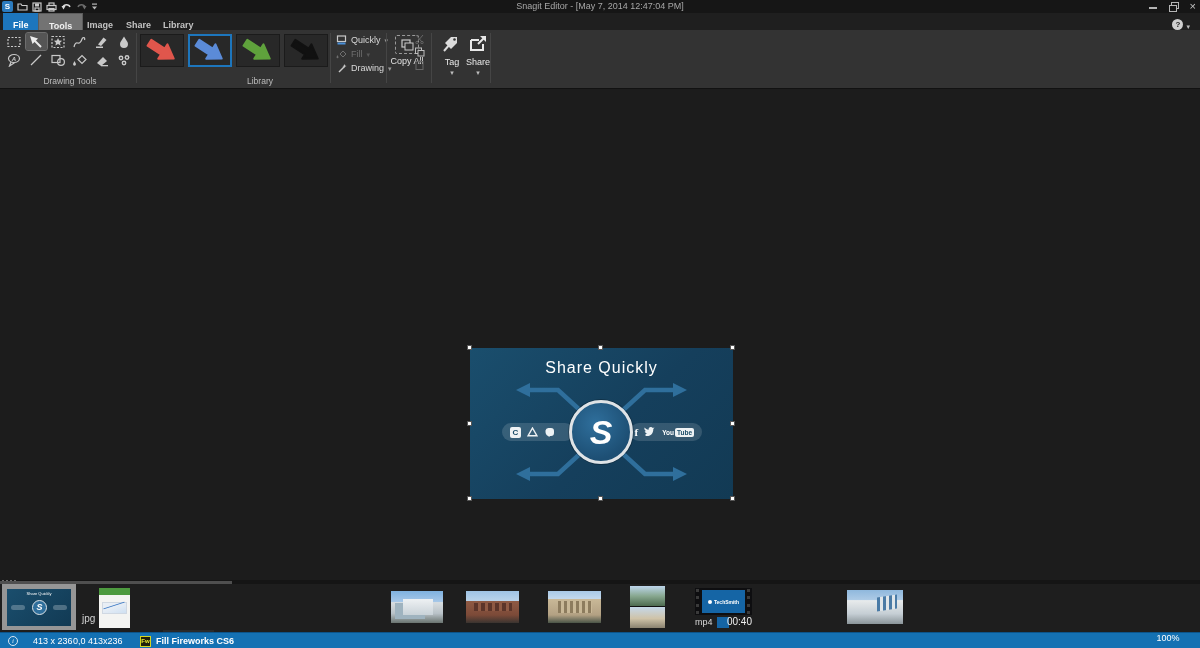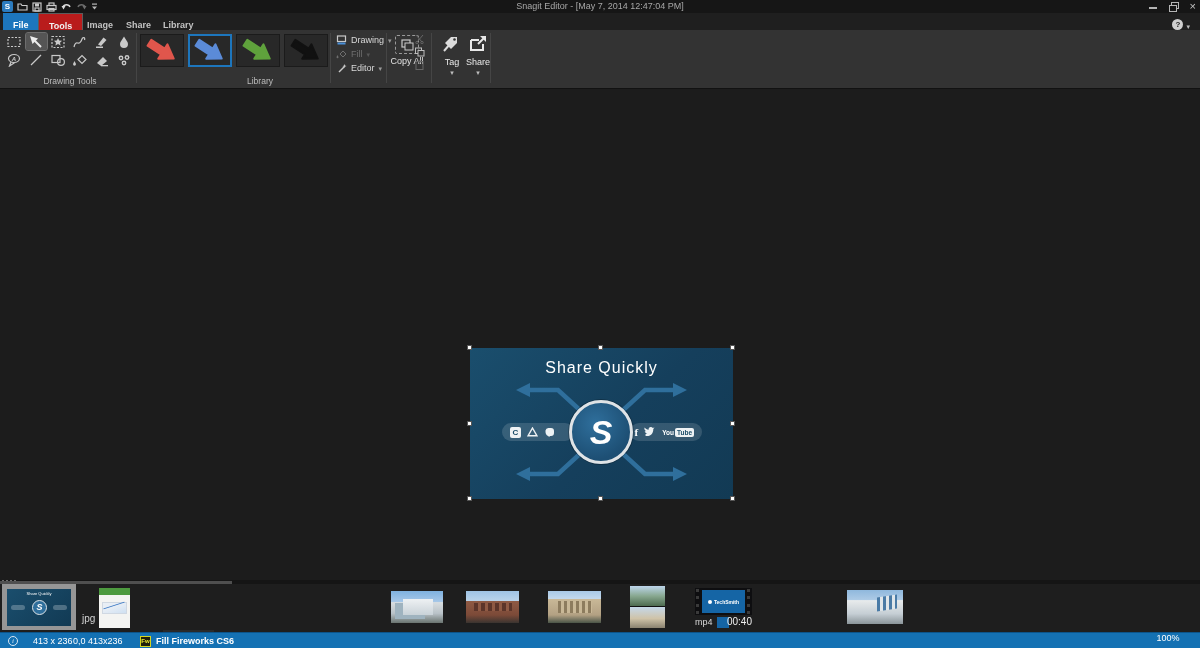--- a/index.html
+++ b/index.html
@@ -20,21 +20,21 @@
   .btn-restore{width:9px;height:9px;position:relative;}
   .btn-restore::before{content:"";position:absolute;left:2px;top:0;width:6px;height:5px;border:1px solid #b5b5b5;}
   .btn-restore::after{content:"";position:absolute;left:0;top:3px;width:6px;height:5px;border:1px solid #b5b5b5;background:#161616;}
   .btn-close::after{content:"×";color:#c5c5c5;font-size:11px;}
 
   
   .tabrow{position:absolute;left:0;top:13px;width:1200px;height:17px;background:#1f1f1f;}
   .tab{position:absolute;top:0;height:17px;padding:12px 10px;font-size:9px;font-weight:bold;color:#c3c3c3;
     display:flex;align-items:center;justify-content:center;}
   .tab-file{left:3px;background:#1d76bd;color:#fff;}
-  .tab-active{background:#b91c1c;border:1px solid #5c5c5c;border-bottom:none;color:#f0f0f0;text-decoration:underline;}
+  .tab-active{background:#737373;border:1px solid #5c5c5c;border-bottom:none;color:#f0f0f0;text-decoration:underline;}
   .help{position:absolute;right:10px;top:2px;display:flex;align-items:center;gap:3px;}
   .help-circle{width:11px;height:11px;border-radius:50%;background:#cfcfcf;color:#1c1c1c;font-size:8px;font-weight:bold;
     display:flex;align-items:center;justify-content:center;}
   .caret::after{content:"▾";font-size:7px;color:#bdbdbd;}
 
   
   .ribbon{position:absolute;left:0;top:30px;width:1200px;height:59px;background:#333333;border-bottom:1px solid #121212;}
   .rsep{position:absolute;top:3px;height:50px;width:1px;background:#454545;}
   .grouplabel{position:absolute;bottom:2px;font-size:8.5px;color:#bdbdbd;text-align:center;}
 
@@ -328,41 +328,41 @@
     <div class="rsep" style="left:330px;"></div>
 
     <div class="fmt">
       <div class="fmtrow">
         <span>
             <svg width="11" height="10" viewBox="0 0 11 10">
               <rect class="glyph" x="1.5" y="1" width="8" height="5.5"></rect>
               <rect x="1.5" y="7.5" width="8" height="2" fill="#4a90d9"></rect>
             </svg>
           </span>
-        <span>Drawing</span>
+        <span>Quickly</span>
           <span class="caret"></span>
       </div>
       <div class="fmtrow disabled">
         <span>
             <svg width="11" height="10" viewBox="0 0 11 10">
               <path d="M4,5 L7,2 L10,5 L7,8 Z" stroke="#6e6e6e" fill="none"></path>
               <path d="M1.5,6 l1,2 a1,1.2 0 1 1 -2,0 Z" fill="#6e6e6e"></path>
             </svg>
           </span>
         <span>Fill</span>
           <span class="caret"></span>
       </div>
       <div class="fmtrow">
         <span>
             <svg width="11" height="10" viewBox="0 0 11 10">
               <line x1="3" y1="9" x2="8" y2="4" stroke="#c9c9c9" stroke-width="1.5"></line>
               <path d="M8.5,1 l0.5,1.5 L10.5,3 L9,3.7 L8.7,5.2 L8,3.8 L6.5,3.6 L7.8,2.6 Z" fill="#c9c9c9"></path>
             </svg>
           </span>
-        <span>Editor</span>
+        <span>Drawing</span>
           <span class="caret"></span>
       </div>
     </div>
 
     <div class="rsep" style="left:386px;"></div>
 
     <div class="copyall">
       <div class="ic">
           <svg width="15" height="12" viewBox="0 0 15 12">
             <rect class="glyph" x="2" y="1" width="8" height="7"></rect>

